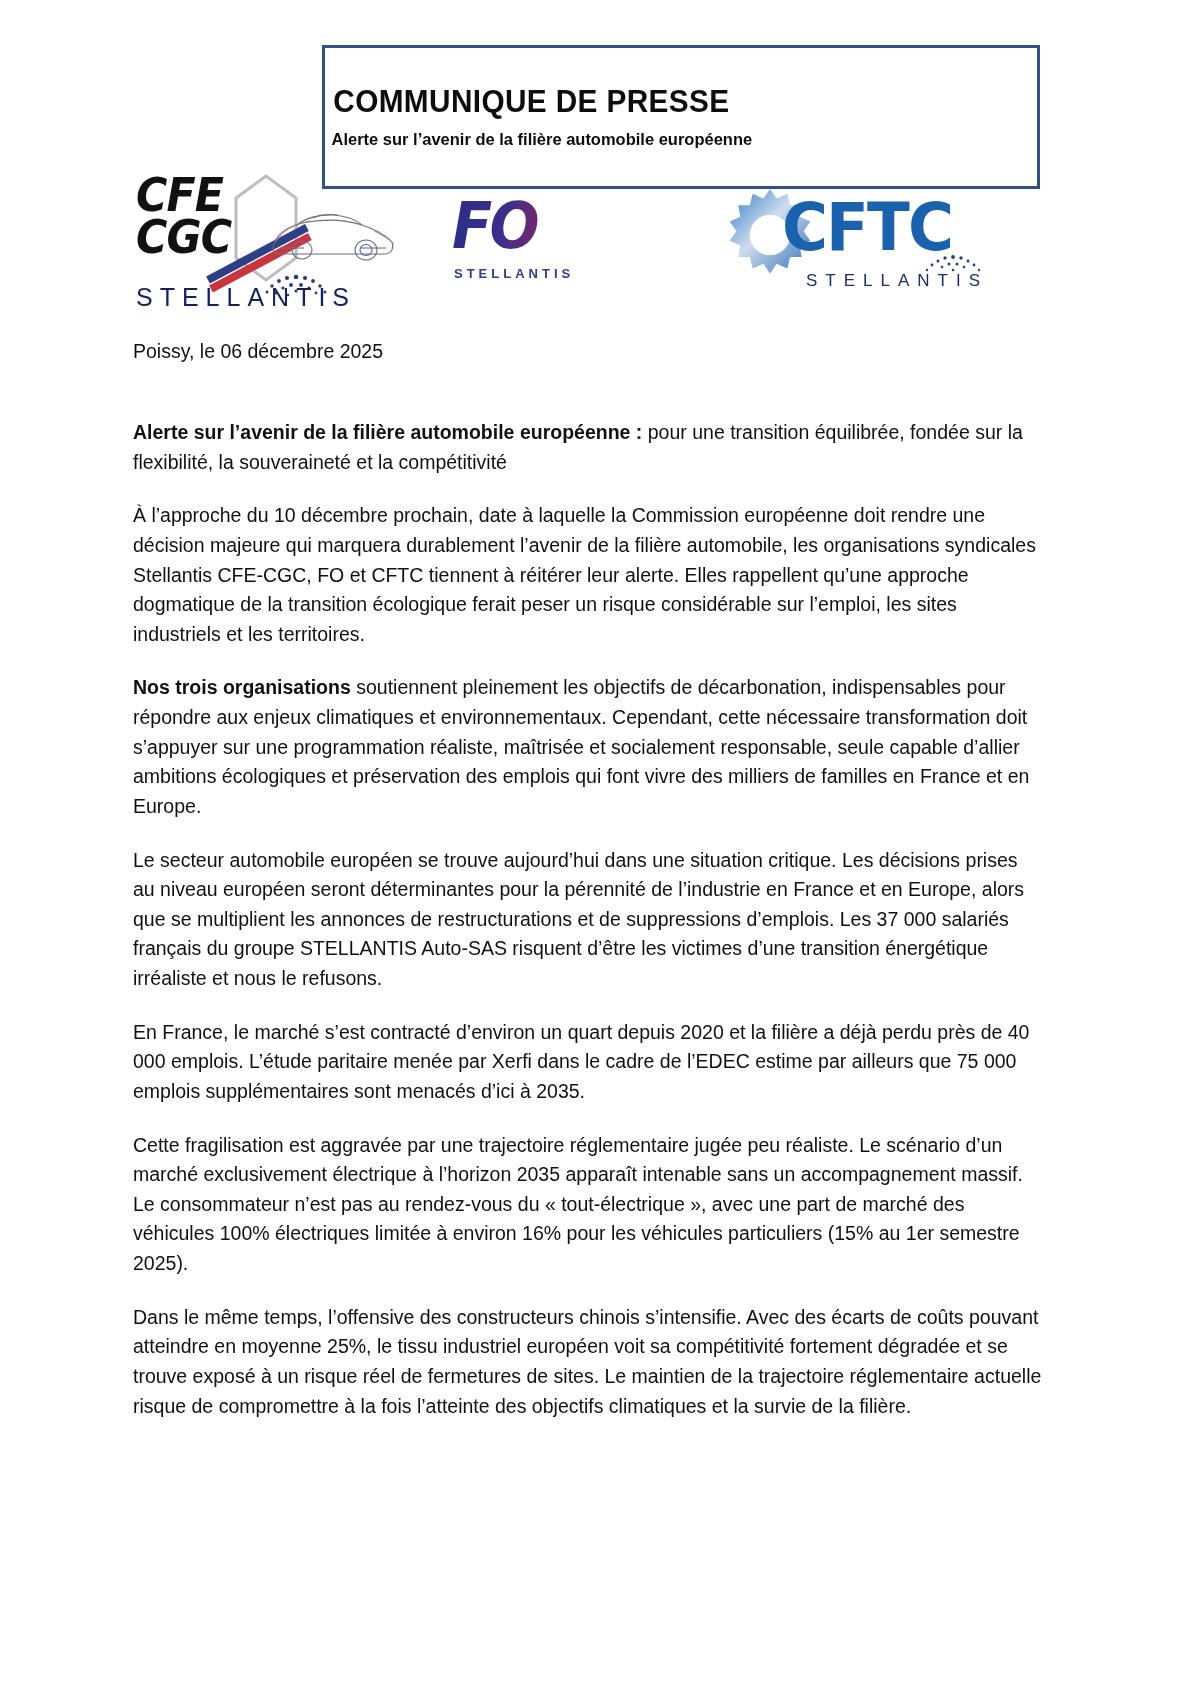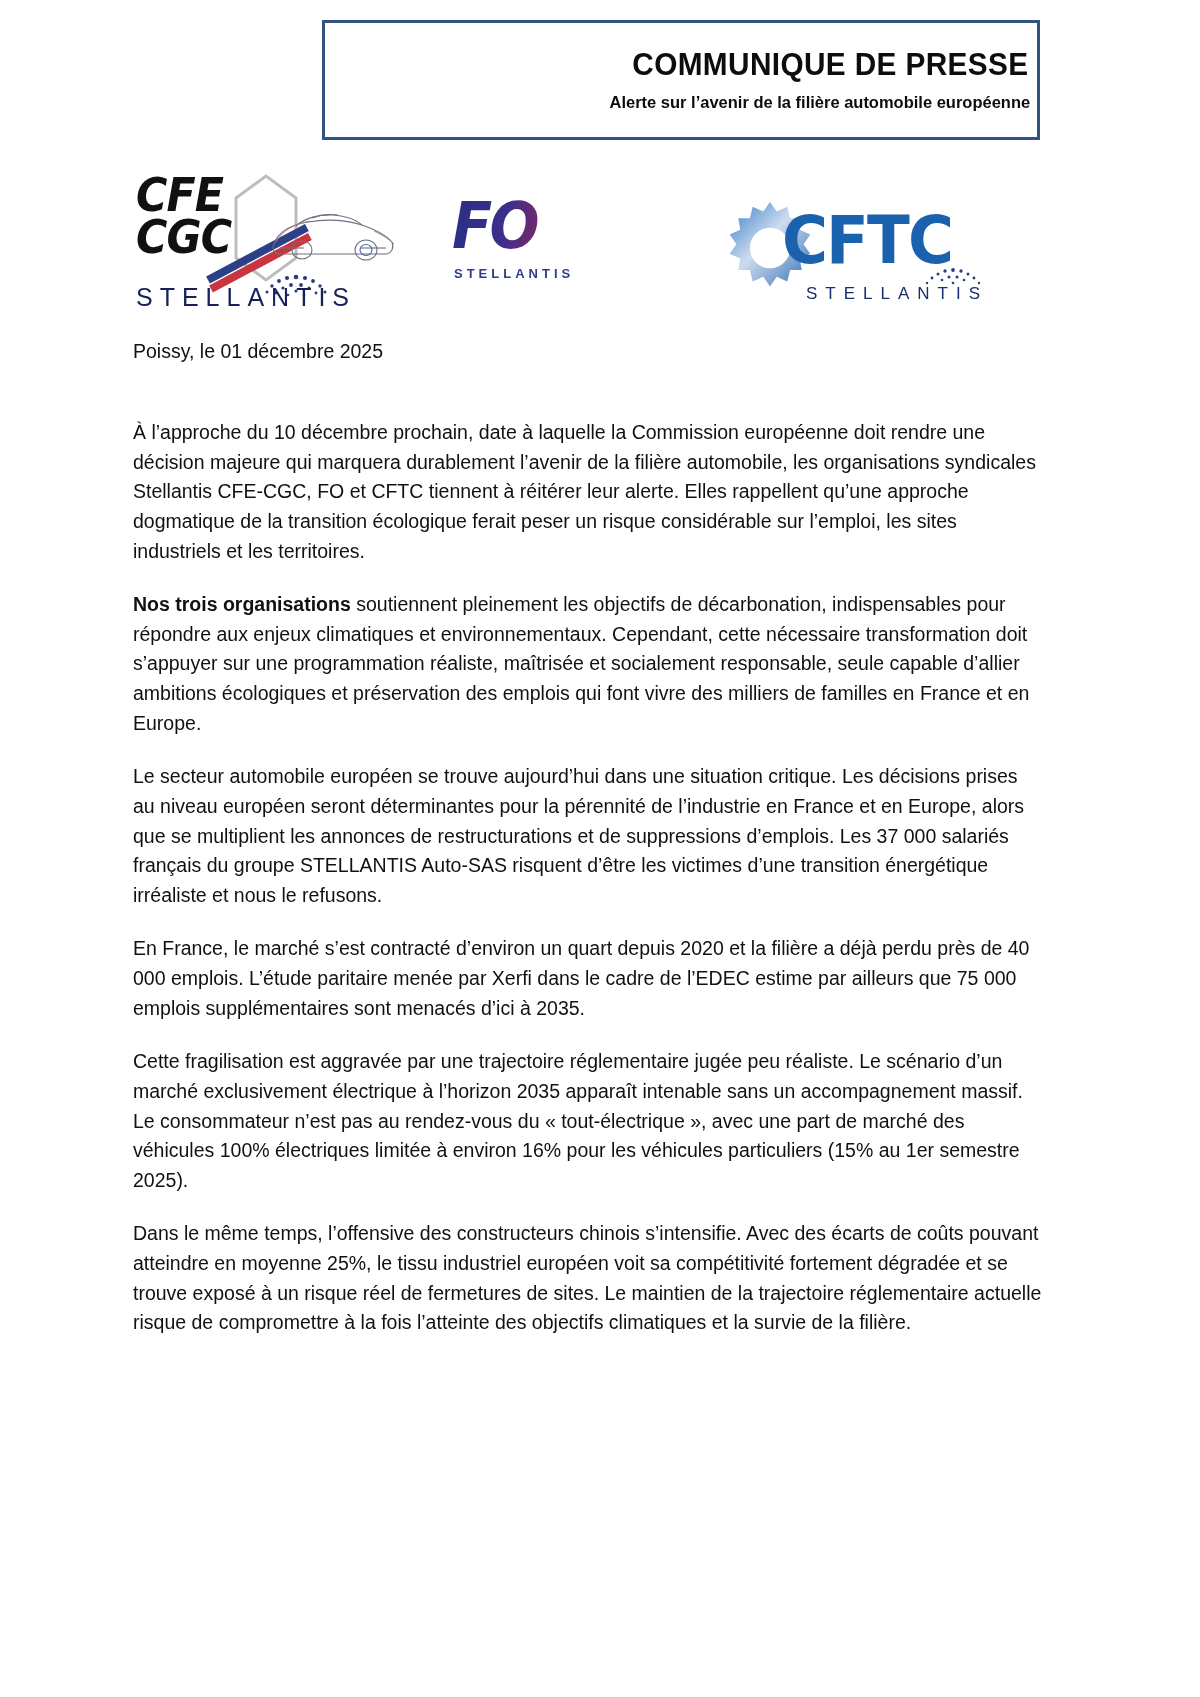--- a/index.html
+++ b/index.html
@@ -13,28 +13,28 @@
     font-family: "Liberation Sans", sans-serif;
     color: #0a0a0a;
     overflow: hidden;
     position: relative;
   }
 
   
   .header-box {
     position: absolute;
     left: 322px;
-    top: 20px;
+    top: 45px;
     width: 718px;
-    height: 120px;
+    height: 144px;
     border: 3px solid #33537f;
     box-sizing: border-box;
     display: flex;
     flex-direction: column;
-    align-items: flex-end;
+    align-items: flex-start;
     justify-content: center;
   }
   .header-title {
     font-size: 31px;
     font-weight: bold;
     letter-spacing: 0.4px;
     color: #0d0d0d;
     text-align: center;
     transform: scaleX(0.96);
     margin-bottom: 10px;
@@ -146,21 +146,21 @@
     font-size: 13px;
     color: #2f3c8c;
     letter-spacing: 4px;
     font-weight: bold;
   }
 
   
   .logo-cftc {
     position: absolute;
     left: 722px;
-    top: 24px;
+    top: 11px;
     width: 290px;
     height: 140px;
   }
   .gear {
     position: absolute;
     left: 0px;
     top: 8px;
     width: 96px;
     height: 96px;
   }
@@ -309,23 +309,26 @@
           <circle cx="39" cy="11" r="1.5"></circle>
         <circle cx="24" cy="14" r="1.3"></circle>
           <circle cx="46" cy="14" r="1.3"></circle>
         <circle cx="35" cy="17" r="1.3"></circle>
       </g>
     </svg>
     <div class="cftc-stell stell-word">STELLANTIS</div>
   </div>
 </div>
 
-<div class="dateline">Poissy, le 01 décembre 2025</div>
+<div class="dateline">Poissy, le 06 décembre 2025</div>
 
 <div class="body">
+  <p class="para">
+    <b>Alerte sur l’avenir de la filière automobile européenne :</b><span> pour une transition équilibrée, fondée sur la flexibilité, la souveraineté et la compétitivité</span>
+  </p>
   <p class="para">À l’approche du 10 décembre prochain, date à laquelle la Commission européenne doit rendre une décision majeure qui marquera durablement l’avenir de la filière automobile, les organisations syndicales Stellantis CFE-CGC, FO et CFTC tiennent à réitérer leur alerte. Elles rappellent qu’une approche dogmatique de la transition écologique ferait peser un risque considérable sur l’emploi, les sites industriels et les territoires.</p>
   <p class="para">
     <b>Nos trois organisations</b><span> soutiennent pleinement les objectifs de décarbonation, indispensables pour répondre aux enjeux climatiques et environnementaux. Cependant, cette nécessaire transformation doit s’appuyer sur une programmation réaliste, maîtrisée et socialement responsable, seule capable d’allier ambitions écologiques et préservation des emplois qui font vivre des milliers de familles en France et en Europe.</span>
   </p>
   <p class="para">Le secteur automobile européen se trouve aujourd’hui dans une situation critique. Les décisions prises au niveau européen seront déterminantes pour la pérennité de l’industrie en France et en Europe, alors que se multiplient les annonces de restructurations et de suppressions d’emplois. Les 37 000 salariés français du groupe STELLANTIS Auto-SAS risquent d’être les victimes d’une transition énergétique irréaliste et nous le refusons.</p>
   <p class="para">En France, le marché s’est contracté d’environ un quart depuis 2020 et la filière a déjà perdu près de 40 000 emplois. L’étude paritaire menée par Xerfi dans le cadre de l’EDEC estime par ailleurs que 75 000 emplois supplémentaires sont menacés d’ici à 2035.</p>
   <p class="para">Cette fragilisation est aggravée par une trajectoire réglementaire jugée peu réaliste. Le scénario d’un marché exclusivement électrique à l’horizon 2035 apparaît intenable sans un accompagnement massif. Le consommateur n’est pas au rendez-vous du « tout-électrique », avec une part de marché des véhicules 100% électriques limitée à environ 16% pour les véhicules particuliers (15% au 1er semestre 2025).</p>
   <p class="para">Dans le même temps, l’offensive des constructeurs chinois s’intensifie. Avec des écarts de coûts pouvant atteindre en moyenne 25%, le tissu industriel européen voit sa compétitivité fortement dégradée et se trouve exposé à un risque réel de fermetures de sites. Le maintien de la trajectoire réglementaire actuelle risque de compromettre à la fois l’atteinte des objectifs climatiques et la survie de la filière.</p>
 </div>
 

